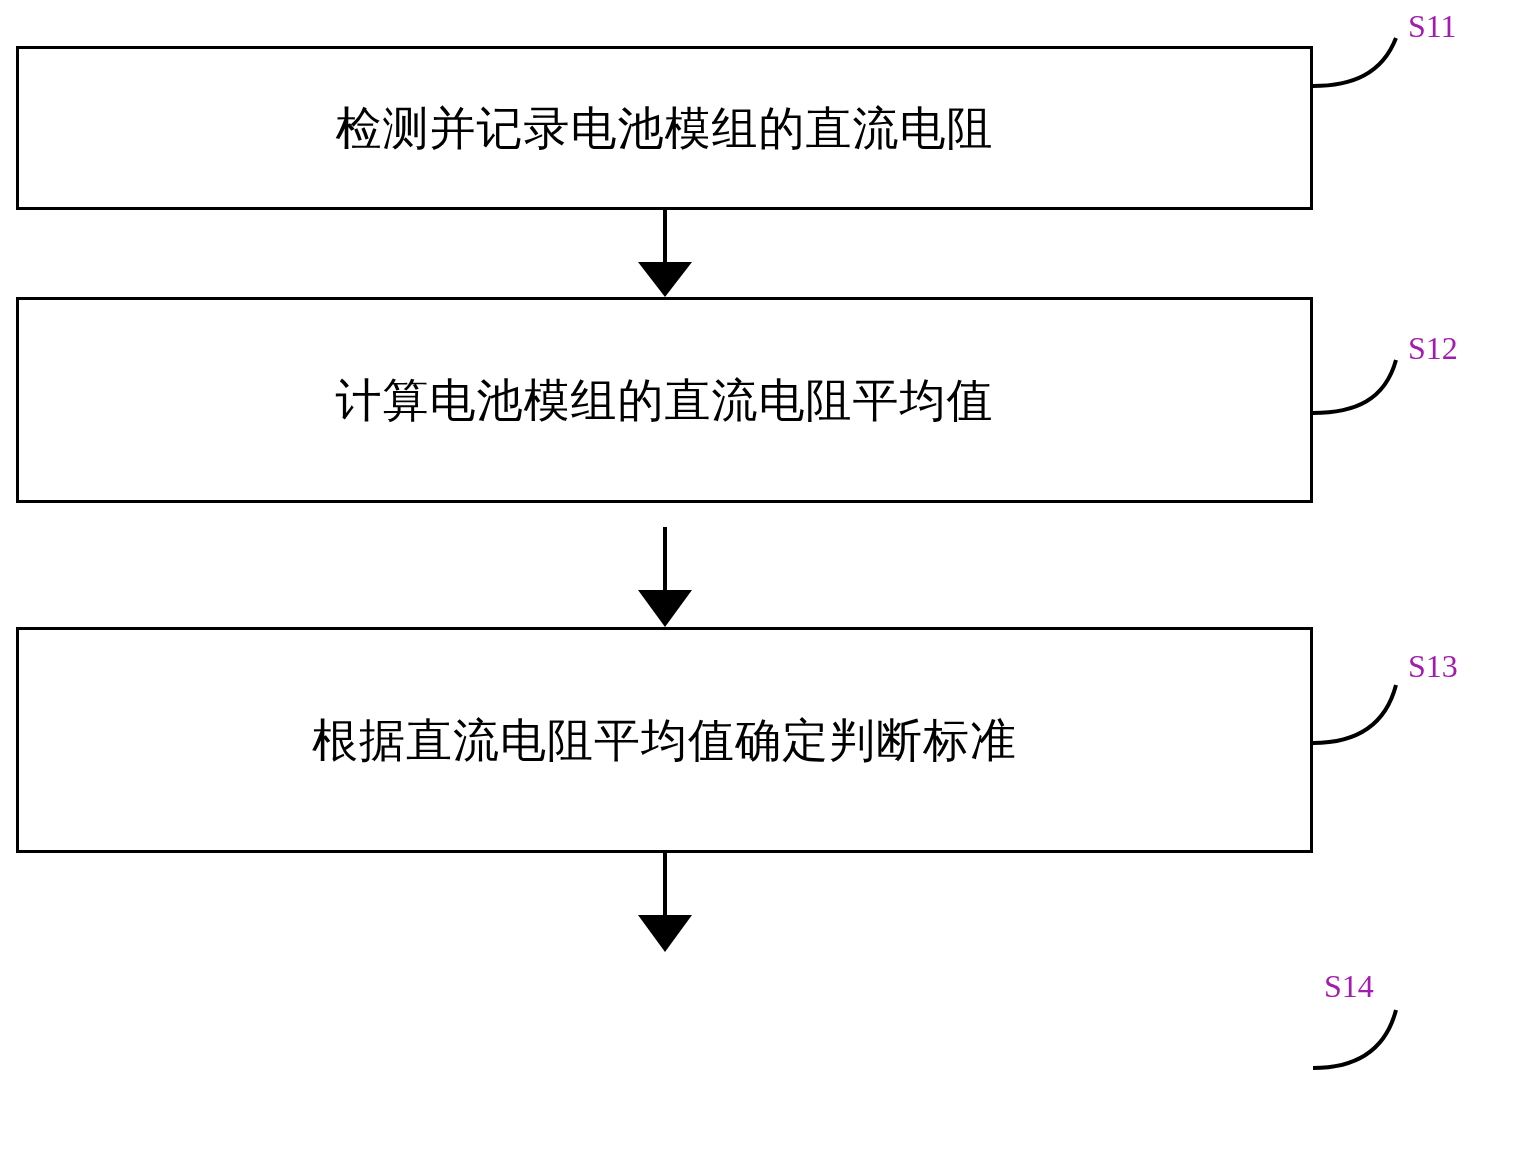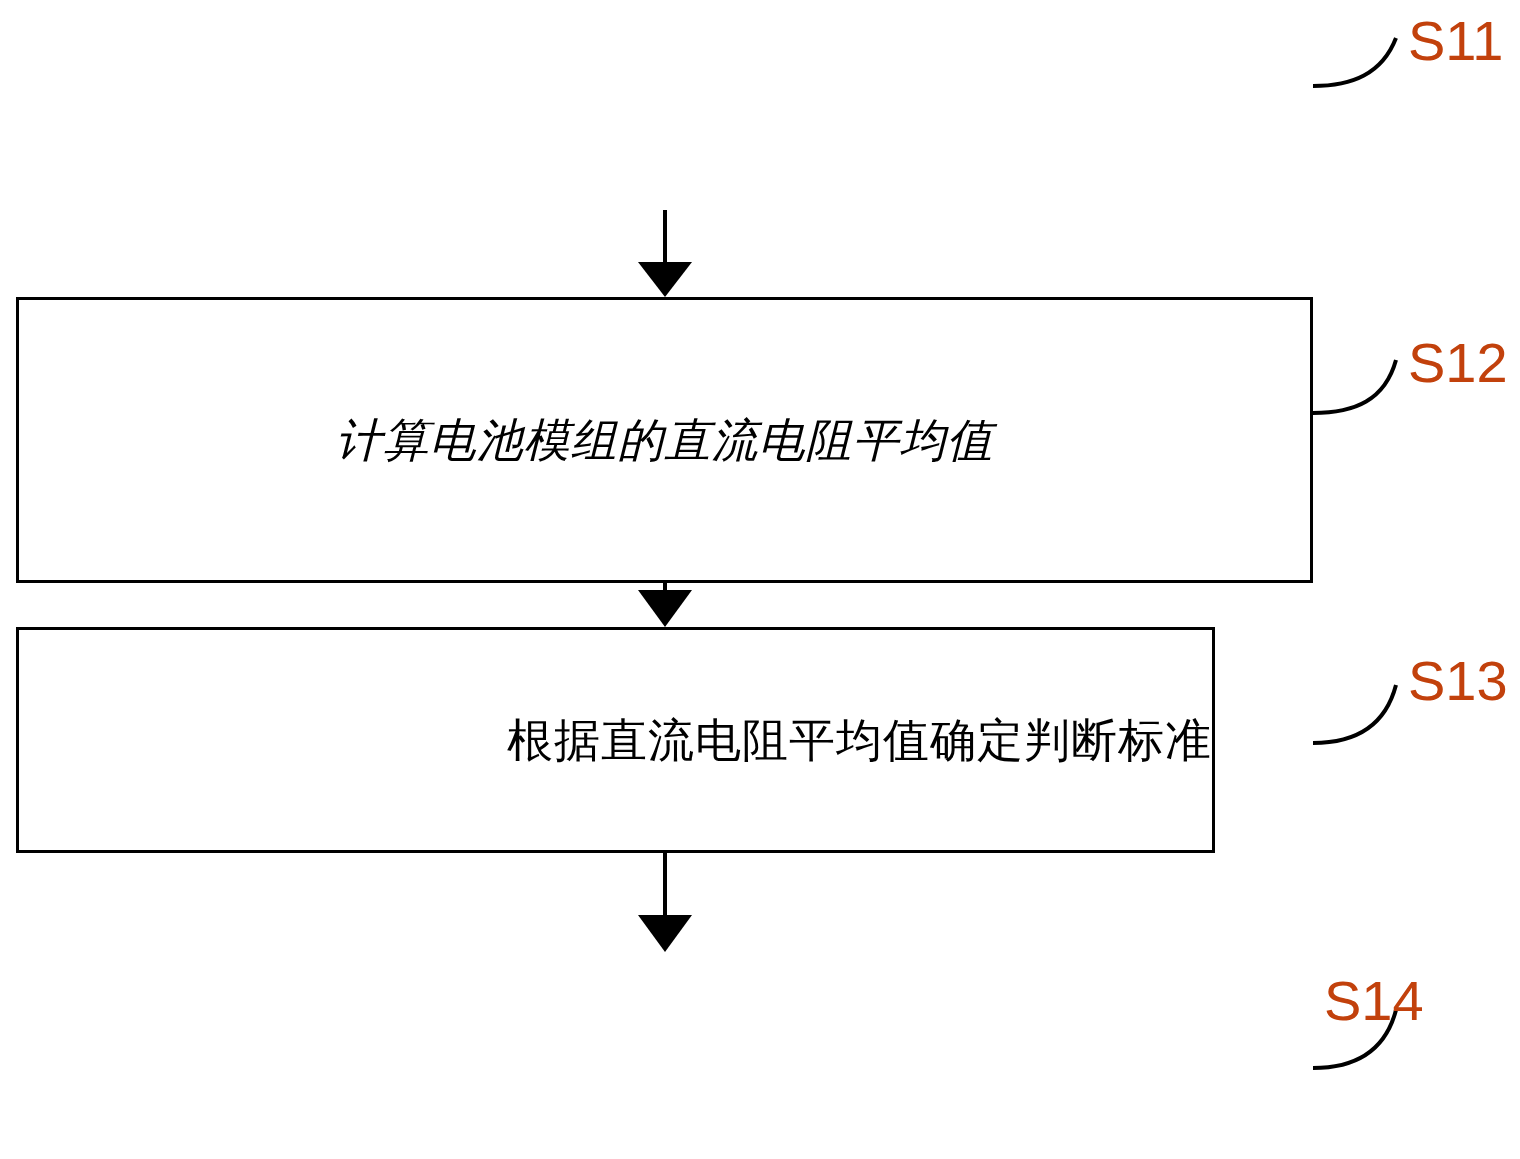--- a/index.html
+++ b/index.html
@@ -31,23 +31,23 @@
     font-family: "DejaVu Sans", "Liberation Sans", sans-serif;
     font-size: 46px;
     line-height: 1.1;
     color: #000000;
     letter-spacing: 1px;
     white-space: nowrap;
     text-align: center;
   }
   .step-tag {
     position: absolute;
-    font-family: Liberation Sans, sans-serif;
-    font-size: 56px;
-    color: #c2410c;
+    font-family: Liberation Serif, serif;
+    font-size: 32px;
+    color: #a21caf;
     white-space: nowrap;
   }
   .overlay-svg {
     position: absolute;
     left: 0;
     top: 0;
     width: 1520px;
     height: 1159px;
     pointer-events: none;
   }
@@ -81,27 +81,30 @@
 
     <path d="M1313,86 C1352,86 1382,74 1396,38" fill="none" stroke="#000000" stroke-width="4"></path>
 
     <path d="M1313,413 C1355,413 1385,400 1396,360" fill="none" stroke="#000000" stroke-width="4"></path>
 
     <path d="M1313,743 C1355,743 1385,727 1396,685" fill="none" stroke="#000000" stroke-width="4"></path>
 
     <path d="M1313,1068 C1355,1068 1385,1052 1396,1010" fill="none" stroke="#000000" stroke-width="4"></path>
   </svg>
 
+  <div class="flow-box" style="left:16px; top:46px; width:1297px; height:164px;">
+    <span class="flow-box-label">检测并记录电池模组的直流电阻</span>
+  </div>
   <div class="step-tag" style="left:1408px; top:8px;">S11</div>
 
-  <div class="flow-box" style="left:16px; top:297px; width:1297px; height:286px;font-style:italic;">
+  <div class="flow-box" style="left:16px; top:297px; width:1297px; height:206px;">
     <span class="flow-box-label">计算电池模组的直流电阻平均值</span>
   </div>
   <div class="step-tag" style="left:1408px; top:330px;">S12</div>
 
-  <div class="flow-box" style="left:16px; top:627px; width:1199px; height:226px;justify-content:flex-end;">
+  <div class="flow-box" style="left:16px; top:627px; width:1297px; height:226px;">
     <span class="flow-box-label">根据直流电阻平均值确定判断标准</span>
   </div>
   <div class="step-tag" style="left:1408px; top:638px;margin-top:10px;">S13</div>
 
   <div class="step-tag" style="left:1324px; top:968px;">S14</div>
 
 </div>
 
 </body></html>

